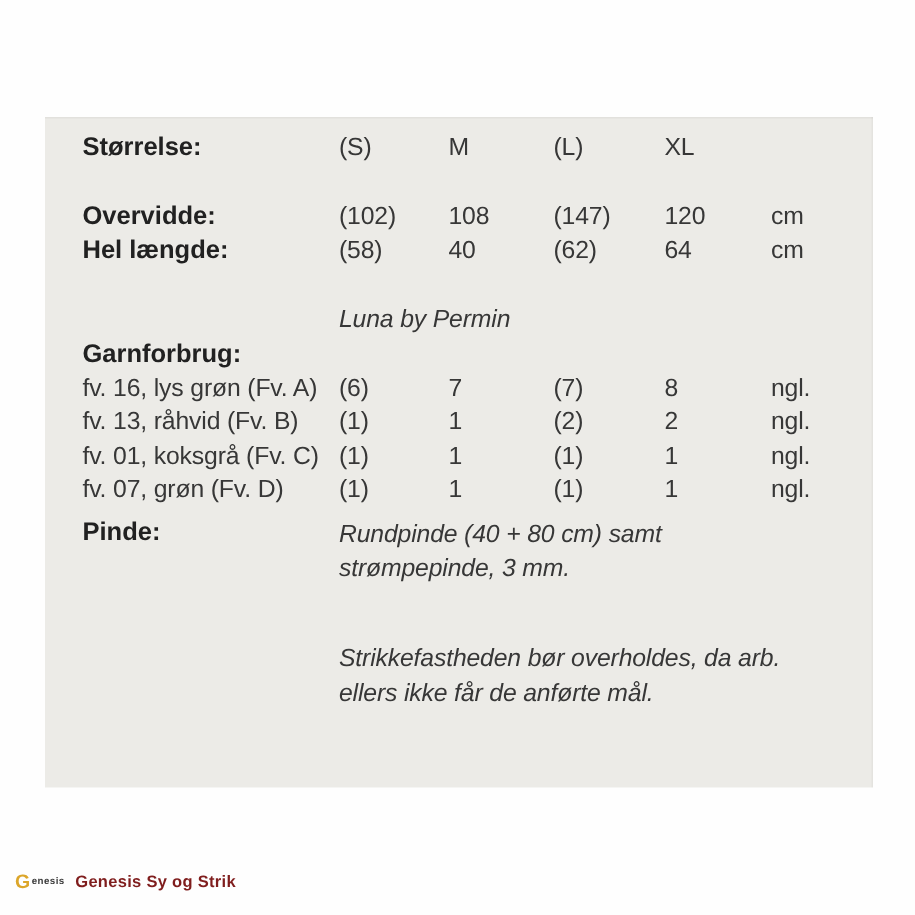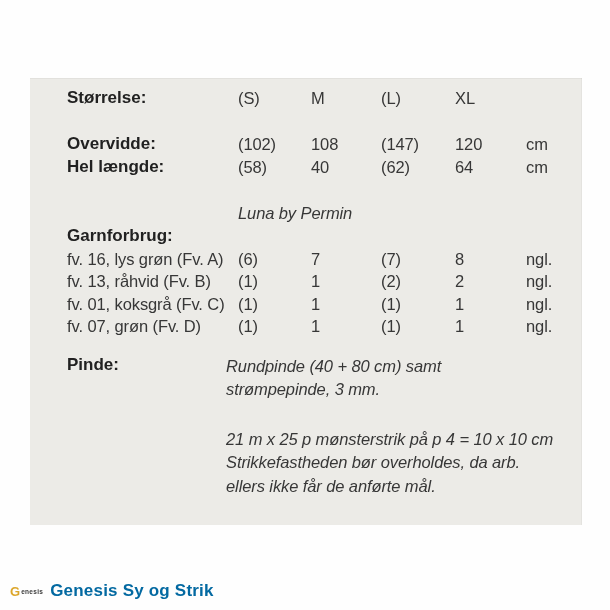--- a/index.html
+++ b/index.html
@@ -28,21 +28,21 @@
     position: absolute;
     left: 25px;
     width: 522px;
     display: grid;
     grid-template-columns: 171px 73px 70px 74px 71px auto;
     color: #373737;
     font-size: 16.5px;
     line-height: 20px;
     letter-spacing: -0.1px;
   }
-  .cell { text-align: left; white-space: nowrap; margin-left: 12px; }
+  .cell { text-align: left; white-space: nowrap; }
   .label {
     font-weight: 700;
     color: #212121;
     font-size: 17px;
     letter-spacing: 0px;
   }
   .value-block { grid-column: 2 / -1; font-style: italic; }
   .value-block .line {
     line-height: 23.3px;
     white-space: nowrap;
@@ -67,22 +67,22 @@
     line-height: 13px;
   }
   .logo-word {
     color: #3a3a3a;
     font-size: 6.5px;
     font-weight: 700;
     letter-spacing: 0.3px;
   }
   .brand {
     font-weight: 700;
-    font-size: 17px;
-    color: #0369a1;
+    font-size: 11px;
+    color: #7f1d1d;
     letter-spacing: 0.2px;
     white-space: nowrap;
   }
 </style>
 </head>
 <body>
 
 <div class="page">
   <div class="panel">
 
@@ -150,31 +150,30 @@
 
     <div class="row" style="top:238px">
       <div class="cell">fv. 07, grøn (Fv. D)</div>
       <div class="cell">(1)</div>
       <div class="cell">1</div>
       <div class="cell">(1)</div>
       <div class="cell">1</div>
       <div class="cell">ngl.</div>
     </div>
 
-    <div class="row" style="top:277px">
+    <div class="row" style="top:267px">
       <div class="cell label">Pinde:</div>
       <div class="value-block">
         <div class="line">Rundpinde (40 + 80 cm) samt</div>
         <div class="line">strømpepinde, 3 mm.</div>
       </div>
     </div>
 
     <div class="row" style="top:350px">
       <div class="value-block">
-        <div class="line">21 m x 25 p mønsterstrik på p 4 = 10 x 10 cm</div>
         <div class="line">Strikkefastheden bør overholdes, da arb.</div>
         <div class="line">ellers ikke får de anførte mål.</div>
       </div>
     </div>
 
   </div>
 
   <div class="footer">
     <span class="genesis-logo">
       <span class="logo-g">G</span>

